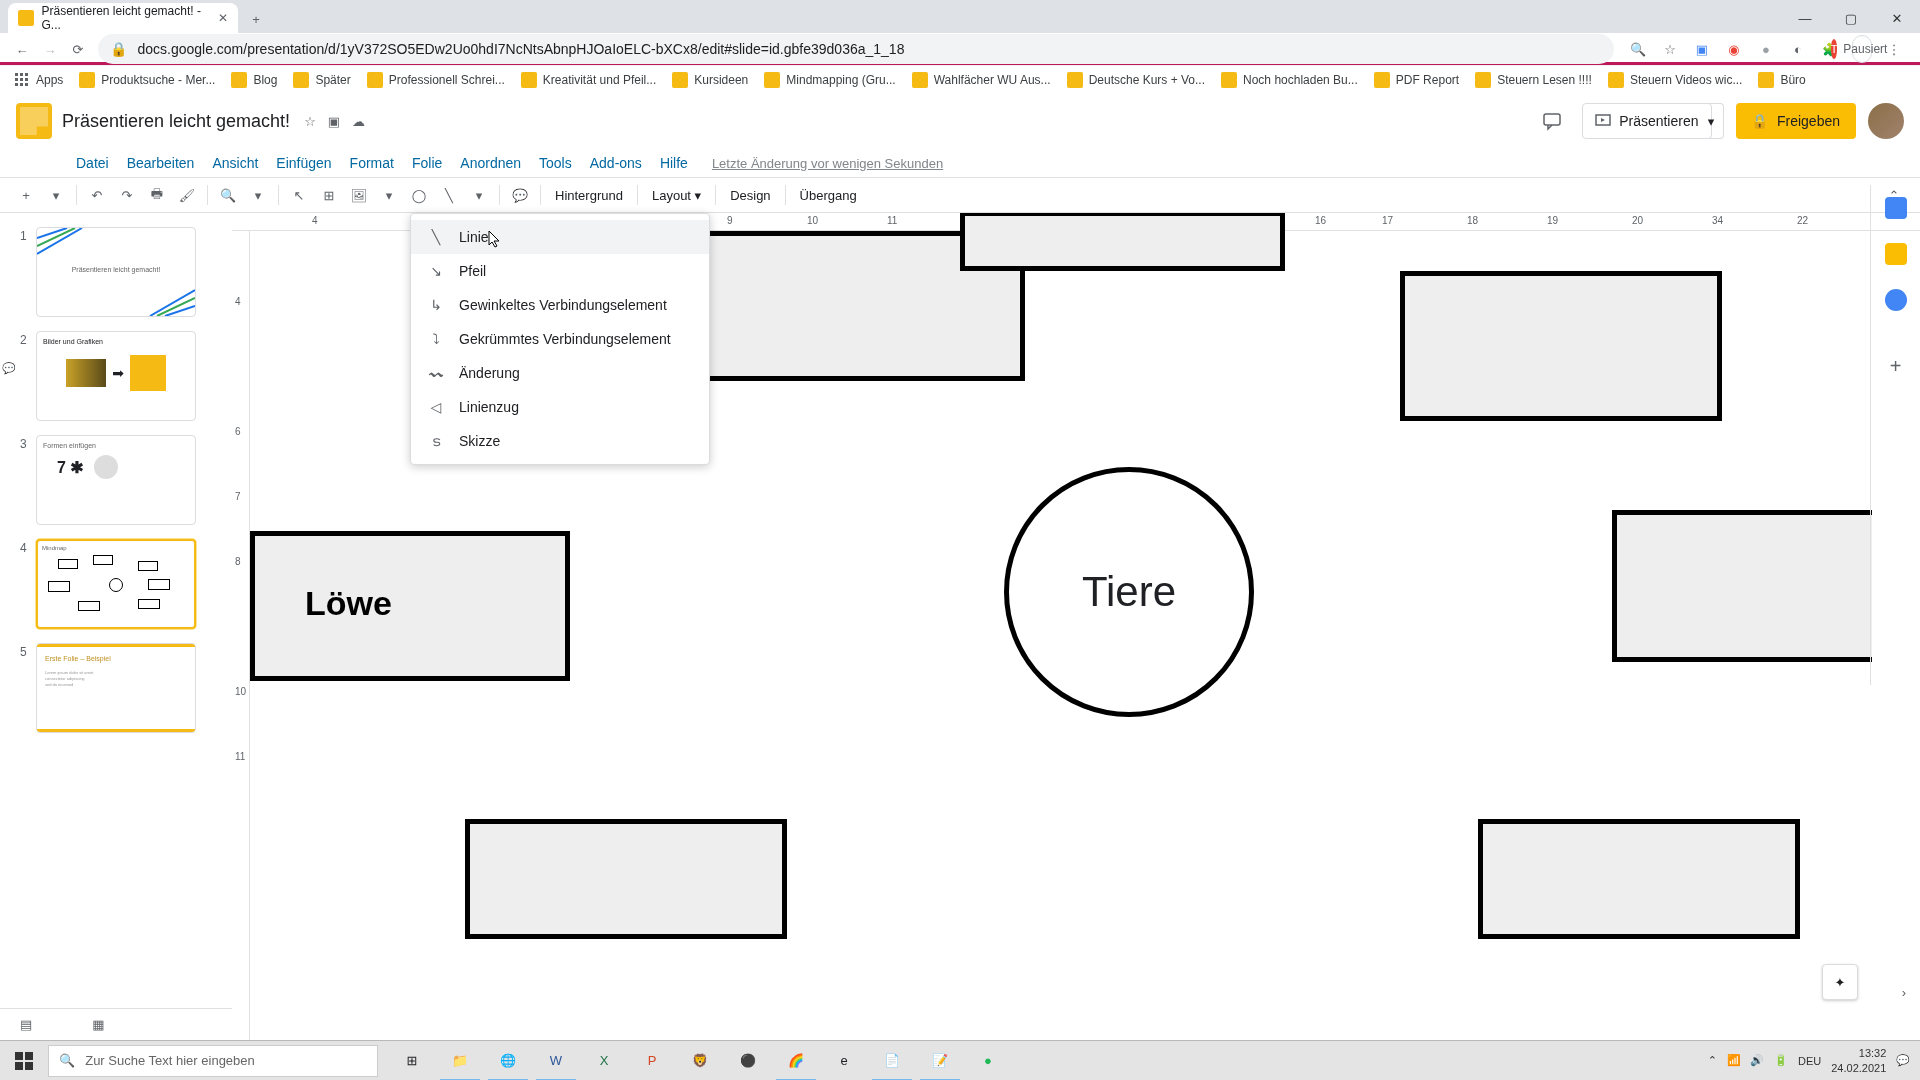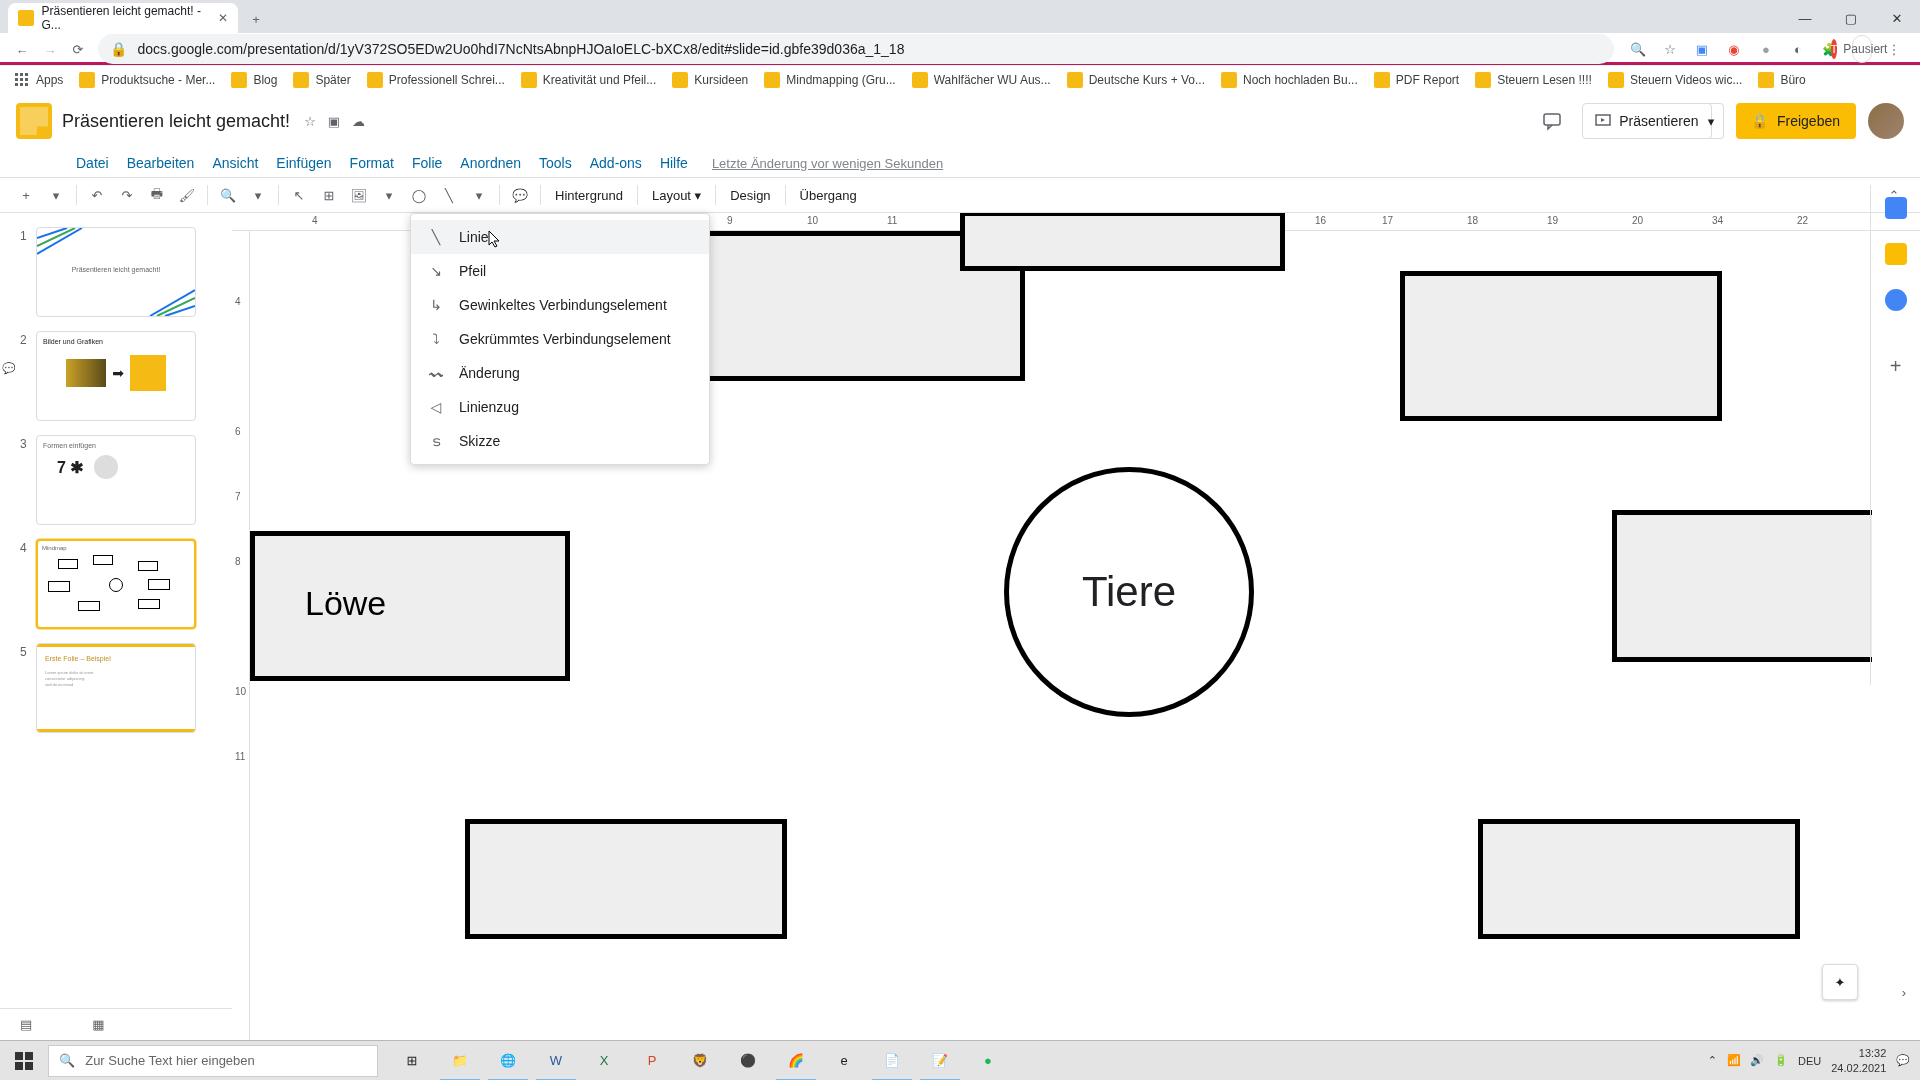--- a/index.html
+++ b/index.html
@@ -74,21 +74,21 @@
 
 
 .dropdown { position: absolute; left: 410px; top: 213px; width: 300px; background: #fff; border: 1px solid #dadce0; border-radius: 4px; box-shadow: 0 2px 10px rgba(0,0,0,0.2); z-index: 100; padding: 6px 0; }
 .dd-item { height: 34px; display: flex; align-items: center; padding: 0 16px; gap: 14px; font-size: 14px; color: #202124; }
 .dd-item.hover { background: #f1f3f4; }
 .dd-icon { width: 18px; height: 18px; display: flex; align-items: center; justify-content: center; color: #5f6368; }
 
 
 .shape-rect { position: absolute; border: 5px solid #000; background: #eeeeee; }
 .shape-circle { position: absolute; border: 5px solid #000; background: #fff; border-radius: 50%; display: flex; align-items: center; justify-content: center; font-size: 42px; }
-.shape-text { position: absolute; font-size: 34px; color: #000; }
+.shape-text { position: absolute; font-size: 34px; color: #000; font-weight: bold; }
 
 
 .bottom-strip { height: 32px; border-top: 1px solid #e0e0e0; display: flex; align-items: center; padding: 0 20px; gap: 60px; }
 .view-btn { color: #5f6368; }
 
 
 .side-panel { position: absolute; right: 0; top: 185px; width: 50px; height: 500px; display: flex; flex-direction: column; align-items: center; gap: 24px; padding-top: 12px; border-left: 1px solid #e0e0e0; }
 .side-icon { width: 22px; height: 22px; border-radius: 4px; }
 .side-plus { color: #5f6368; font-size: 20px; margin-top: 20px; }
 

